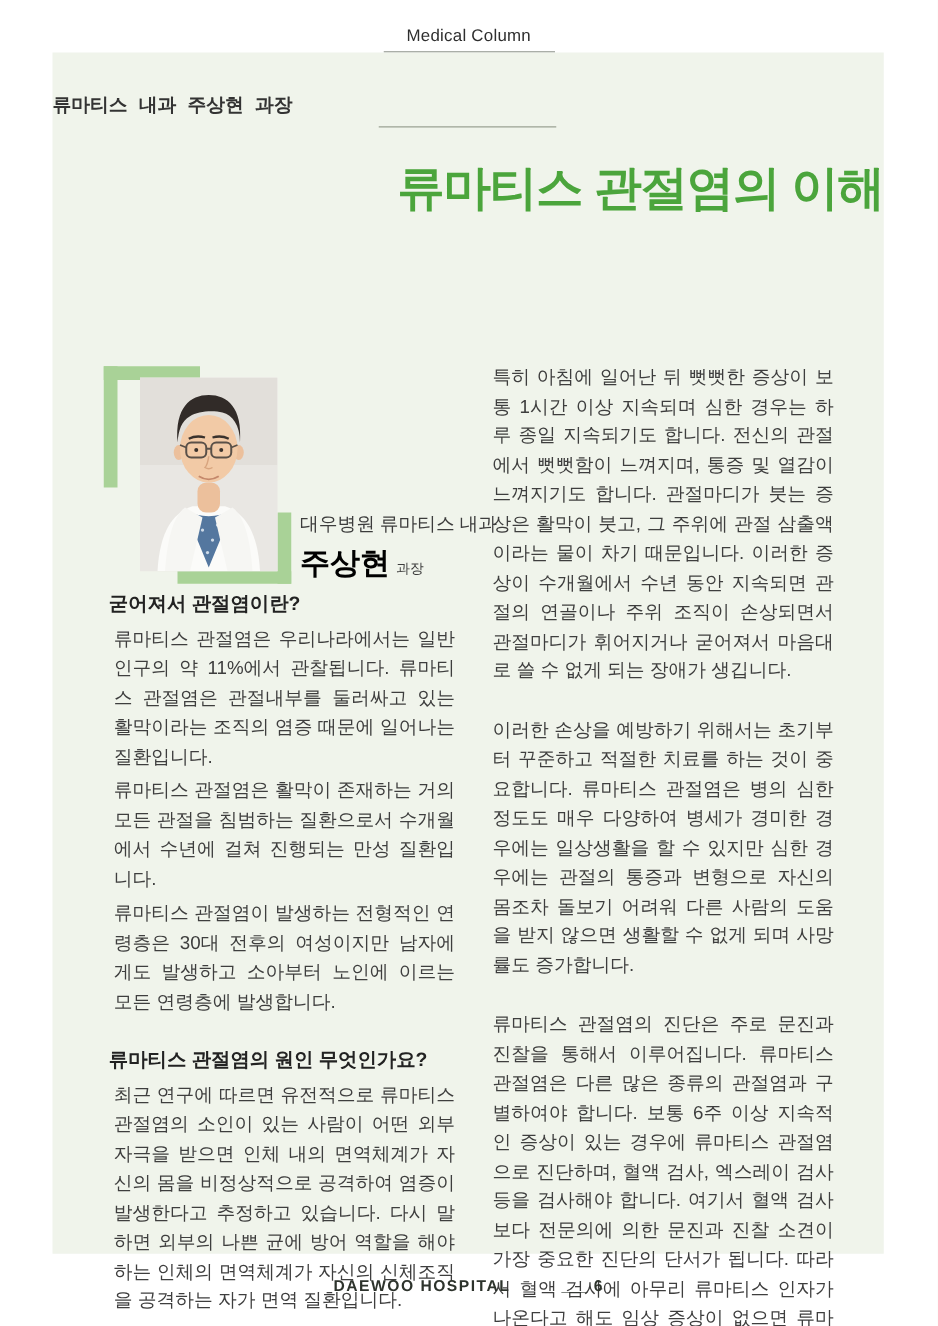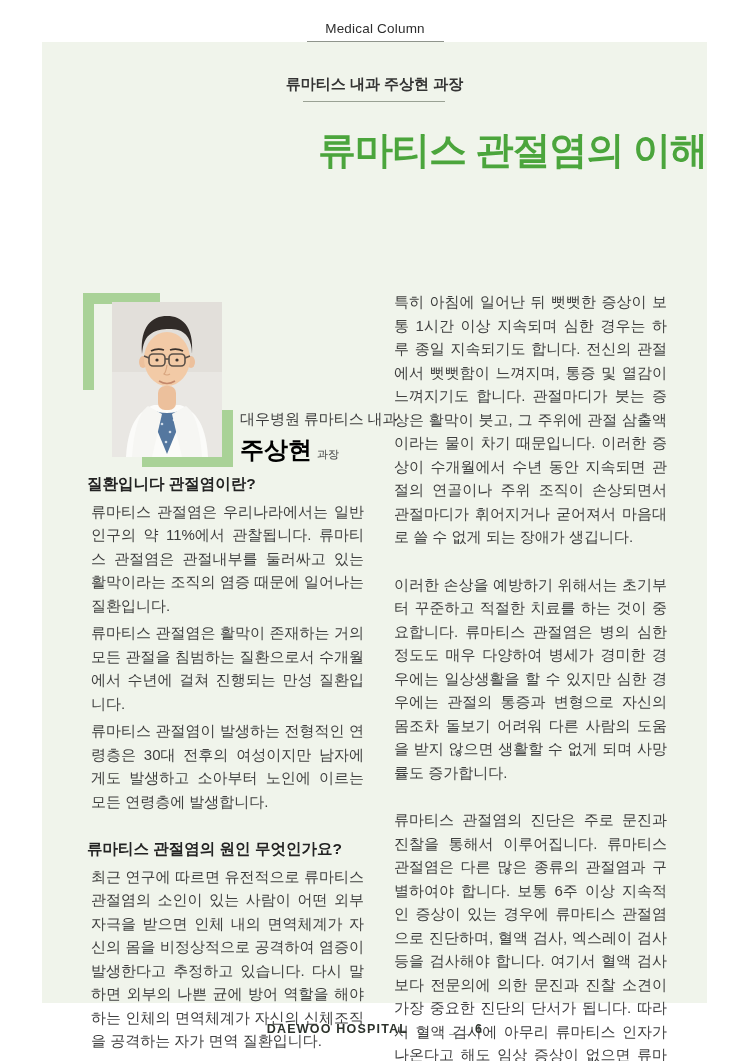--- a/index.html
+++ b/index.html
@@ -5,22 +5,22 @@
   html,body{margin:0;padding:0;background:#ffffff;}
   body{font-family:"Liberation Sans","DejaVu Sans",sans-serif;}
   .page{position:relative;width:750px;height:1061px;background:#ffffff;overflow:hidden;}
 
   .header-label{position:absolute;top:21px;left:0;right:0;text-align:center;
     font-size:13.5px;color:#2e2e2e;letter-spacing:.2px;}
   .header-underline{position:absolute;top:41px;left:307px;width:137px;height:1px;background:#8f948c;}
 
   .panel{position:absolute;left:42px;top:42px;width:665px;height:961px;background:#f0f4eb;}
 
-  .byline{position:absolute;top:33px;left:0;right:0;text-align:center;
-    font-size:15px;font-weight:600;color:#333333;}
+  .byline{position:absolute;top:33px;left:0;right:0;text-align:left;
+    font-size:15px;font-weight:600;color:#333333;font-family:Liberation Mono, monospace;}
   .byline-underline{position:absolute;top:59px;left:261px;width:142px;height:1px;background:#9aa194;}
 
   .title{position:absolute;top:83px;left:0;right:0;margin:0;text-align:right;
     font-size:38px;font-weight:800;color:#4ba53c;letter-spacing:-1px;}
 
   .photo-wrap{position:absolute;left:70px;top:260px;width:110px;height:155px;}
   .bracket-tl{position:absolute;left:-29px;top:-9px;width:77px;height:97px;box-sizing:border-box;
     border-top:11px solid #a9d297;border-left:11px solid #a9d297;}
   .bracket-br{position:absolute;left:30px;top:108px;width:91px;height:57px;box-sizing:border-box;
     border-bottom:10px solid #a9d297;border-right:11px solid #a9d297;}
@@ -94,21 +94,21 @@
 
     <div class="caption">
       <div class="affiliation">대우병원 류마티스 내과</div>
       <div>
         <span class="doc-name">주상현</span><span class="doc-role">과장</span>
       </div>
     </div>
 
     <div class="col col-left">
       <section>
-        <h2 class="sec-h">질환입니다 관절염이란?</h2>
+        <h2 class="sec-h">굳어져서 관절염이란?</h2>
         <p class="sec-p">류마티스 관절염은 우리나라에서는 일반 인구의 약 11%에서 관찰됩니다. 류마티스 관절염은 관절내부를 둘러싸고 있는 활막이라는 조직의 염증 때문에 일어나는 질환입니다.</p>
         <p class="sec-p">류마티스 관절염은 활막이 존재하는 거의 모든 관절을 침범하는 질환으로서 수개월에서 수년에 걸쳐 진행되는 만성 질환입니다.</p>
         <p class="sec-p">류마티스 관절염이 발생하는 전형적인 연령층은 30대 전후의 여성이지만 남자에게도 발생하고 소아부터 노인에 이르는 모든 연령층에 발생합니다.</p>
       </section>
       <section>
         <h2 class="sec-h">류마티스 관절염의 원인 무엇인가요?</h2>
         <p class="sec-p">최근 연구에 따르면 유전적으로 류마티스 관절염의 소인이 있는 사람이 어떤 외부자극을 받으면 인체 내의 면역체계가 자신의 몸을 비정상적으로 공격하여 염증이 발생한다고 추정하고 있습니다. 다시 말하면 외부의 나쁜 균에 방어 역할을 해야 하는 인체의 면역체계가 자신의 신체조직을 공격하는 자가 면역 질환입니다.</p>
       </section>
 
     </div>

